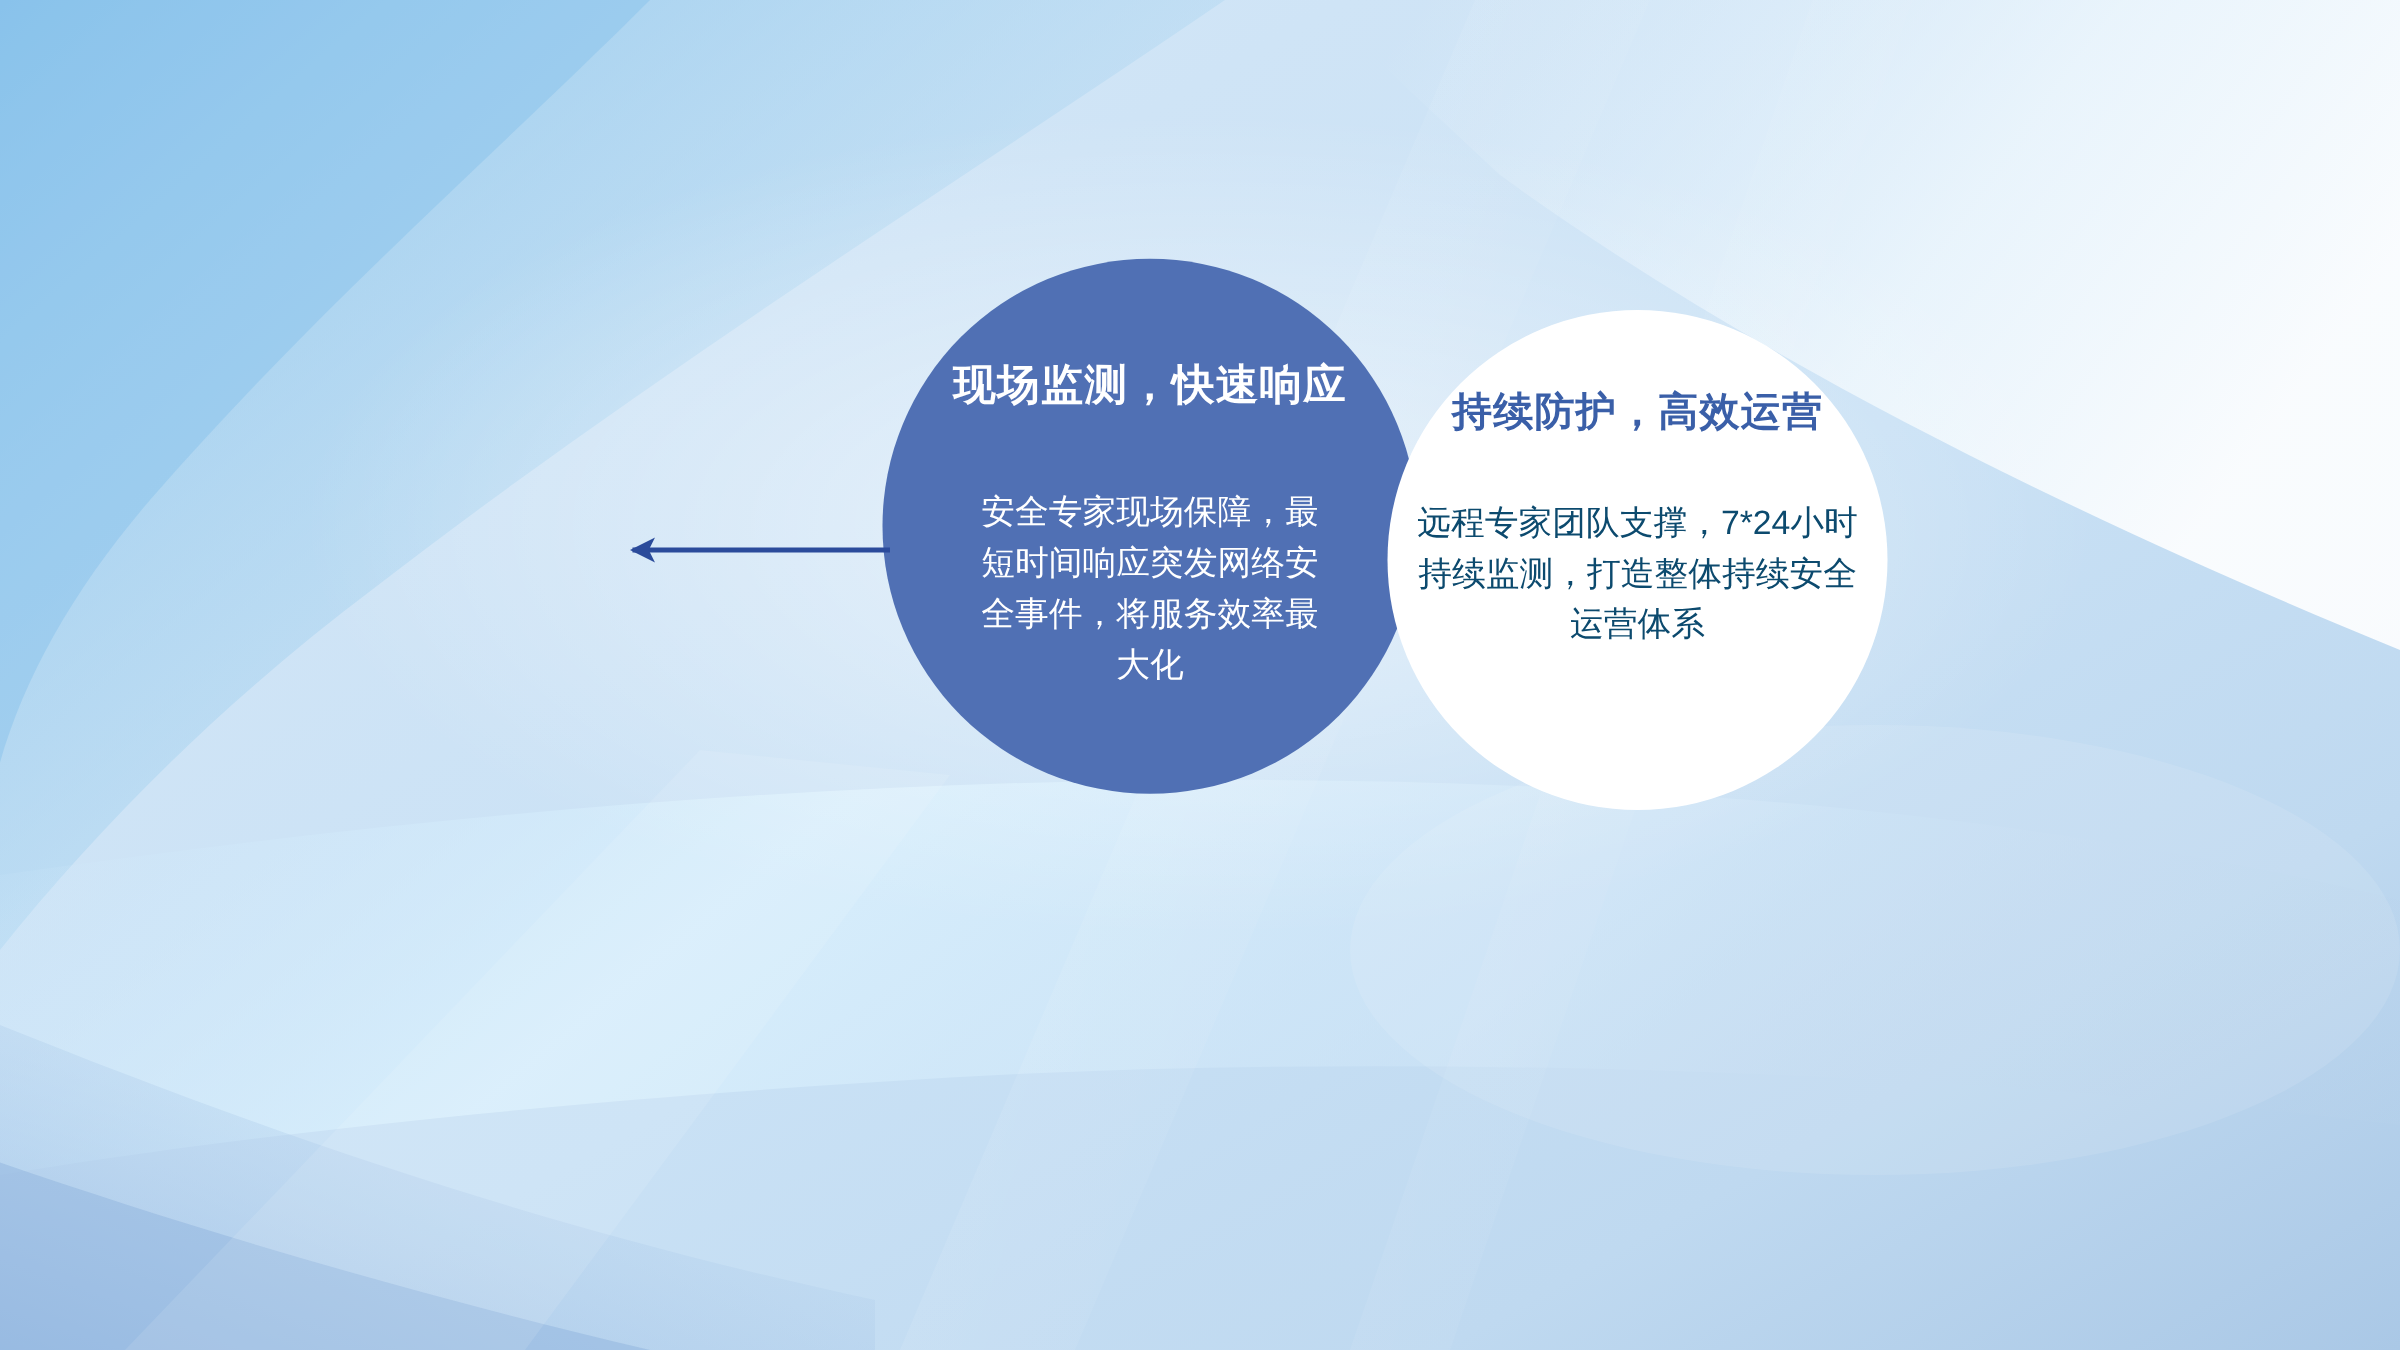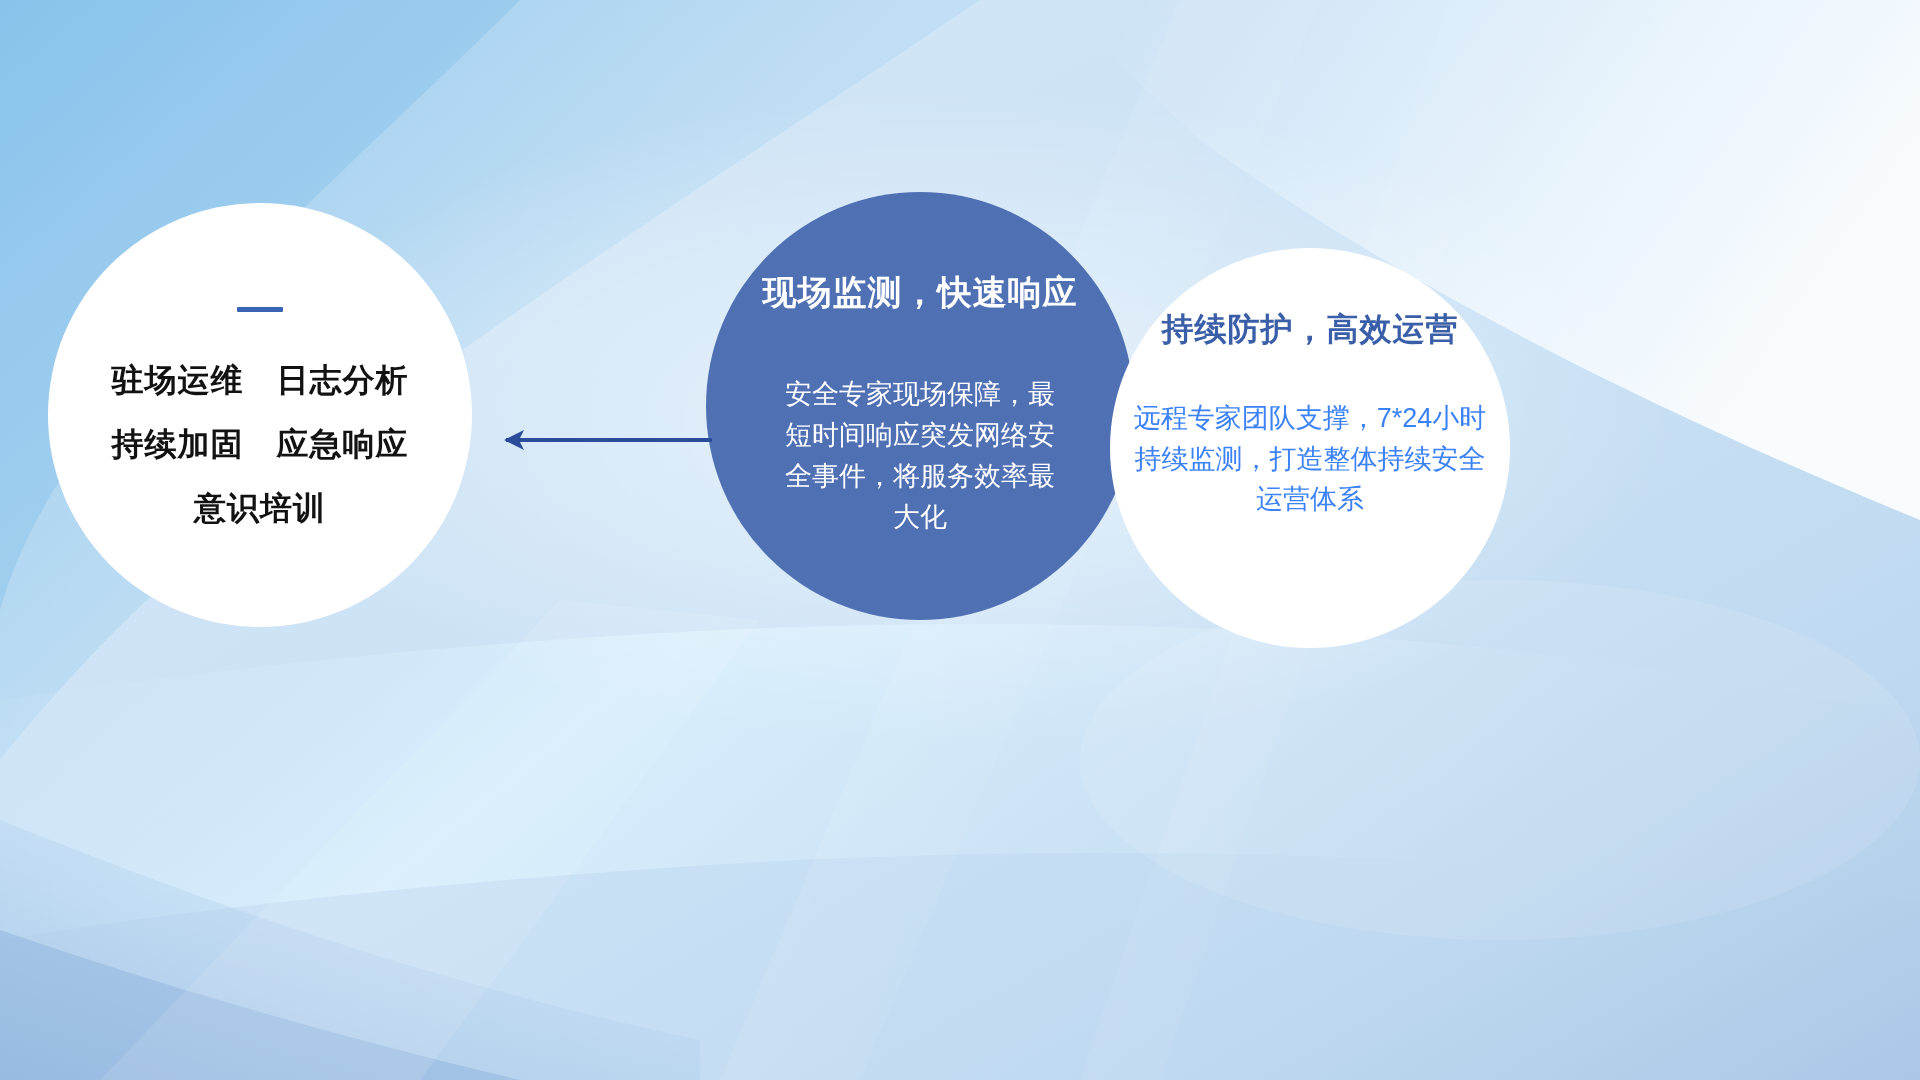--- a/index.html
+++ b/index.html
@@ -47,21 +47,21 @@
     color:#121212;
     letter-spacing:1px;
     line-height:1.0;
     margin-bottom:32px;
     white-space:pre;
   }
   .kw-line:last-child { margin-bottom:0; }
 
   
   #circle-mid {
-    left:706px; top:192px; width:428px; height:428px;
+    left:706px; top:207px; width:428px; height:428px;
     background:#5070b4;
     z-index:4;
   }
   #circle-mid .heading {
     margin-top:78px;
     font-size:34px;
     font-weight:bold;
     color:#ffffff;
     letter-spacing:1px;
     white-space:nowrap;
@@ -87,21 +87,21 @@
     font-weight:bold;
     color:#3a5fa8;
     letter-spacing:1px;
     white-space:nowrap;
   }
   #circle-right .body {
     margin-top:46px;
     width:372px;
     font-size:27px;
     line-height:1.5;
-    color:#3b82f6;
+    color:#0c4a6e;
     text-align:center;
   }
 
   
   #connector { position:absolute; left:480px; top:415px; z-index:6; }
 </style>
 </head>
 <body>
 
 <svg id="bg" width="1920" height="1080" viewBox="0 0 1920 1080">
@@ -160,28 +160,20 @@
   <path d="M1180,0 L1320,0 L860,1080 L720,1080 Z" fill="url(#gStreak)" opacity="0.3"></path>
   <path d="M1450,0 L1530,0 L1160,1080 L1080,1080 Z" fill="url(#gStreak)" opacity="0.22"></path>
   <path d="M100,1080 L420,1080 L760,620 L560,600 Z" fill="#ffffff" opacity="0.10"></path>
 
   <ellipse cx="960" cy="420" rx="720" ry="330" fill="url(#gGlowMid)"></ellipse>
   <ellipse cx="1500" cy="760" rx="420" ry="180" fill="#ffffff" opacity="0.10"></ellipse>
 </svg>
 
 <div id="stage">
 
-  <div class="circle" id="circle-left" style="background: rgb(255, 255, 255);">
-    <div class="inner">
-      <div class="dash" style="background: rgb(58, 100, 181);"></div>
-      <div class="kw-line">驻场运维　日志分析</div>
-      <div class="kw-line">持续加固　应急响应</div>
-      <div class="kw-line">意识培训</div>
-    </div>
-  </div>
 
   <div class="circle" id="circle-mid" style="background: rgb(80, 112, 180);">
     <div class="heading">现场监测，快速响应</div>
     <div class="body">安全专家现场保障，最短时间响应突发网络安全事件，将服务效率最大化</div>
   </div>
 
   <div class="circle" id="circle-right" style="background: rgb(255, 255, 255);">
     <div class="heading" style="color: rgb(58, 95, 168);">持续防护，高效运营</div>
     <div class="body">远程专家团队支撑，7*24小时持续监测，打造整体持续安全运营体系</div>
   </div>

